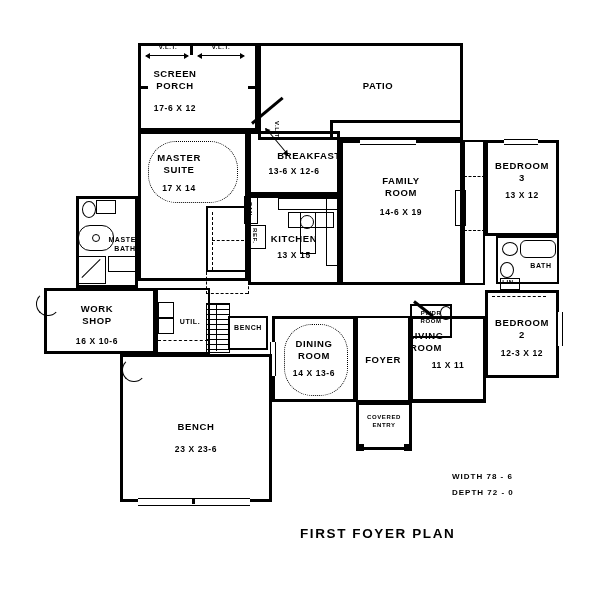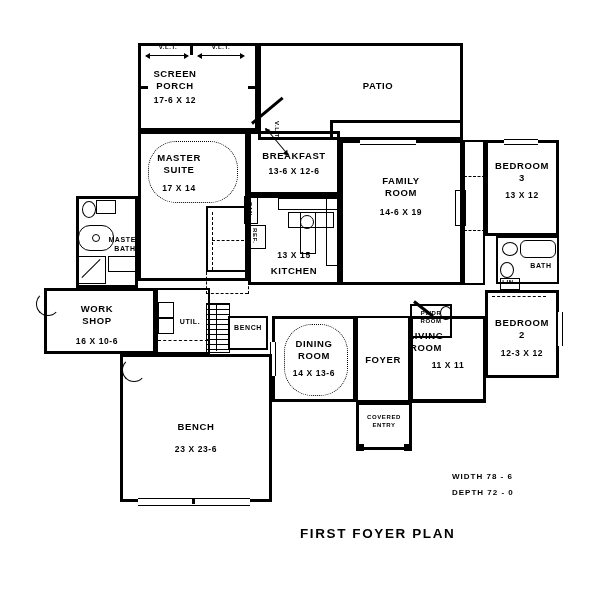--- a/index.html
+++ b/index.html
@@ -148,21 +148,21 @@
   }
 </style>
 </head>
 <body>
 
 <div id="plan">
 
   <div class="room" style="left:138px; top:43px; width:120px; height:88px;"></div>
   <div class="label l-room" style="left:140px; top:68px; width:70px;">SCREEN
 PORCH</div>
-  <div class="label l-dim" style="left:138px; top:95px; width:74px;">17-6 X 12</div>
+  <div class="label l-dim" style="left:138px; top:103px; width:74px;">17-6 X 12</div>
 
   <div class="arrowline" style="left:146px; top:55px; width:42px;"></div>
   <div class="label l-tiny" style="left:148px; top:44px; width:40px;">V.L.T.</div>
   <div class="arrowline" style="left:198px; top:55px; width:46px;"></div>
   <div class="label l-tiny" style="left:200px; top:44px; width:42px;">V.L.T.</div>
 
   <div class="wthin" style="left:190px; top:43px; width:3px; height:12px;"></div>
   <div class="wthin" style="left:138px; top:86px; width:10px; height:3px;"></div>
   <div class="wthin" style="left:248px; top:86px; width:10px; height:3px;"></div>
 
@@ -196,30 +196,30 @@
   <div class="fix" style="left:78px; top:225px; width:34px; height:24px; border-radius:12px;"></div>
   <div class="fix-round" style="left:92px; top:234px; width:6px; height:6px;"></div>
 
   <div class="fix" style="left:78px; top:256px; width:26px; height:26px;"></div>
   <div class="wthin" style="left:78px; top:268px; width:26px; height:1px; transform:rotate(-45deg);"></div>
   <div class="fix" style="left:108px; top:256px; width:26px; height:14px;"></div>
 
   <div class="wthin" style="left:138px; top:216px; width:3px; height:10px;"></div>
 
   <div class="room" style="left:248px; top:131px; width:92px; height:64px;"></div>
-  <div class="label l-room" style="left:248px; top:150px; width:92px;">BREAKFAST</div>
+  <div class="label l-room" style="left:263px; top:150px; width:92px;">BREAKFAST</div>
   <div class="label l-dim" style="left:248px; top:166px; width:92px;text-align:center;">13-6 X 12-6</div>
 
   <div class="arrowline" style="left:266px; top:128px; width:34px; transform:rotate(50deg); transform-origin:left center;"></div>
   <div class="label l-tiny vert" style="left:272px; top:116px; height:28px;">V.L.T.</div>
 
   <div class="wthin" style="left:252px; top:122px; width:40px; height:3px; transform:rotate(-40deg); transform-origin:left center;"></div>
 
   <div class="room" style="left:248px; top:195px; width:92px; height:90px;"></div>
-  <div class="label l-room" style="left:258px; top:233px; width:72px;margin-top:32px;">KITCHEN</div>
+  <div class="label l-room" style="left:258px; top:233px; width:72px;">KITCHEN</div>
   <div class="label l-dim" style="left:258px; top:250px; width:72px;">13 X 15</div>
 
   <div class="fix" style="left:278px; top:198px; width:58px; height:10px;"></div>
   <div class="fix" style="left:326px; top:198px; width:10px; height:66px;"></div>
   <div class="fix" style="left:288px; top:212px; width:44px; height:14px;"></div>
   <div class="fix" style="left:300px; top:212px; width:14px; height:40px;"></div>
   <div class="fix-round" style="left:300px; top:215px; width:12px; height:12px;"></div>
 
   <div class="fix" style="left:248px; top:225px; width:16px; height:22px;"></div>
   <div class="label l-tiny vert" style="left:250px; top:226px; height:20px;">REF.</div>

